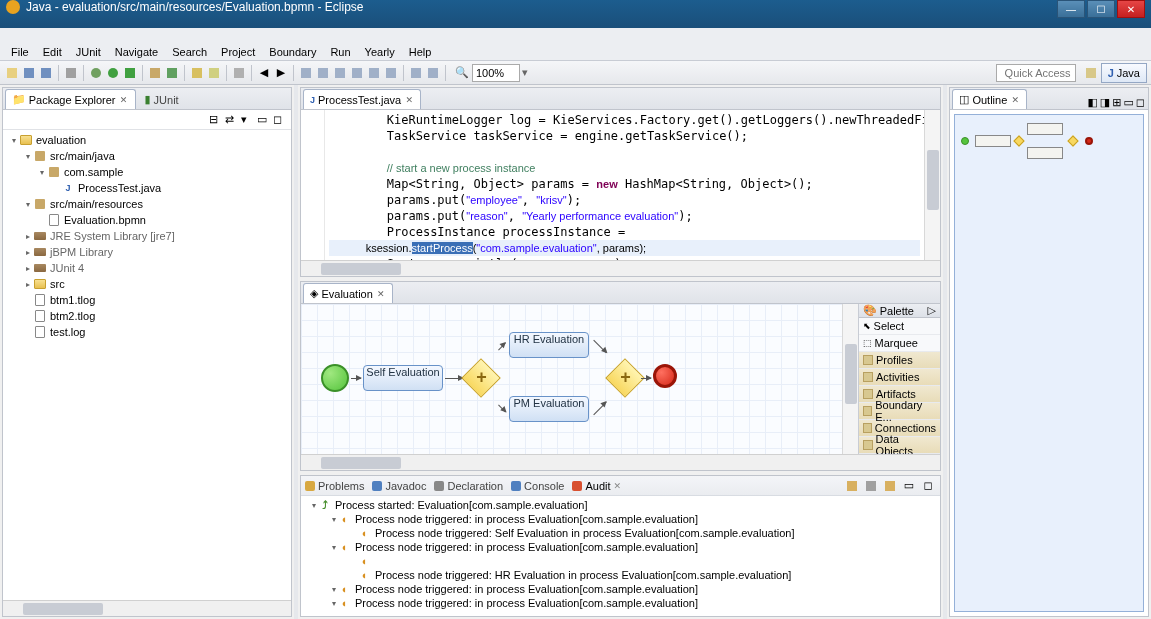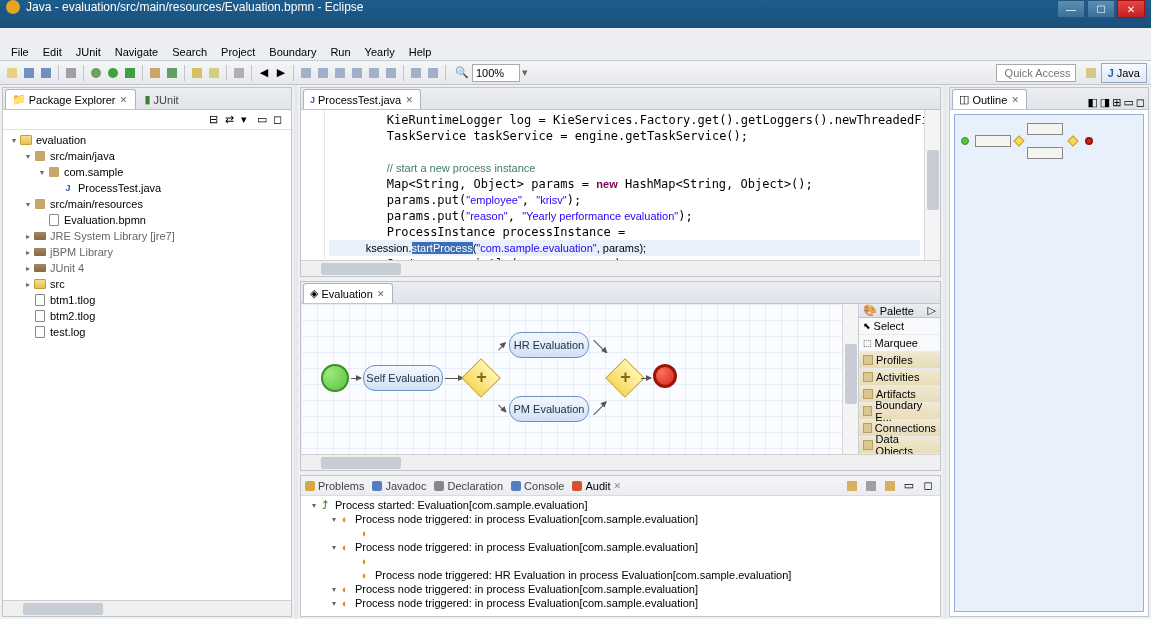--- a/index.html
+++ b/index.html
@@ -65,21 +65,21 @@
 .code .hl { background:#3a6fb6; color:#fff; }
 .code .line-hl { background:#e8f0fb; display:inline-block; width:100%; }
 .vscroll { width:16px; background:#f4f4f4; border-left:1px solid #d8d8d8; position:relative; }
 .vscroll::after { content:""; position:absolute; top:40px; left:2px; width:12px; height:60px; background:#c8ccd4; border-radius:2px; }
 
 .bpmn-area { height:190px; border:1px solid #c0c4cc; background:#fff; display:flex; flex-direction:column; margin-bottom:4px; }
 .bpmn-body { flex:1; display:flex; overflow:hidden; }
 .canvas { flex:1; background-color:#fafcff; background-image:repeating-linear-gradient(#e8eef8 0 1px,transparent 1px 16px),repeating-linear-gradient(90deg,#e8eef8 0 1px,transparent 1px 16px); position:relative; }
 .node-start { position:absolute; left:20px; top:60px; width:28px; height:28px; background:radial-gradient(circle at 30% 30%,#a0e880,#55c43d); border:2px solid #3a9028; border-radius:50%; }
 .node-end { position:absolute; left:352px; top:60px; width:24px; height:24px; background:radial-gradient(circle at 30% 30%,#ff7060,#d52818); border:3px solid #9a1508; border-radius:50%; }
-.task { position:absolute; width:80px; height:26px; background:linear-gradient(#f4f8ff,#d0e0f4); border:1px solid #6892c8; border-radius:12px; display:flex; align-items:center; justify-content:center; font-size:10px; color:#234; }
+.task { position:absolute; width:80px; height:26px; background:linear-gradient(#f4f8ff,#d0e0f4); border:1px solid #6892c8; border-radius:4px; display:flex; justify-content:center; font-size:10px; color:#234; }
 .gw { position:absolute; width:28px; height:28px; background:linear-gradient(#fff4b0,#f8d860); border:1px solid #c8a020; transform:rotate(45deg); }
 .gw::after { content:"+"; position:absolute; transform:rotate(-45deg); font-size:18px; font-weight:bold; color:#8a6810; left:8px; top:2px; }
 .arrow { position:absolute; background:#555; height:1px; }
 .arrow::after { content:""; position:absolute; right:-1px; top:-3px; border-left:6px solid #555; border-top:3px solid transparent; border-bottom:3px solid transparent; }
 .palette { width:82px; background:#f8f9fb; border-left:1px solid #c8ccd4; display:flex; flex-direction:column; }
 .palette-hdr { height:18px; background:linear-gradient(#eceef2,#dde1e8); border-bottom:1px solid #c0c4cc; display:flex; align-items:center; padding:0 4px; gap:3px; font-size:10px; }
 .pal-item { height:17px; display:flex; align-items:center; padding:0 4px; gap:3px; font-size:10px; border-bottom:1px solid #e8eaee; cursor:pointer; }
 .pal-drawer { background:linear-gradient(#f0e8d0,#e8dcb8); }
 .pal-ic { width:10px; height:10px; background:#d8c890; border:1px solid #b8a060; }
 
@@ -494,20 +494,21 @@
             <span class="aud-ic">
               <span class="aud-arrow">◐</span>
             </span>
             <span>Process node triggered:   in process Evaluation[com.sample.evaluation]</span>
           </div>
           <div class="audit-row" style="padding-left: 48px;">
             <span class="twist"></span>
             <span class="aud-ic">
               <span class="aud-arrow">◐</span>
             </span>
+            <span>Process node triggered: Self Evaluation in process Evaluation[com.sample.evaluation]</span>
           </div>
           <div class="audit-row" style="padding-left: 28px;">
             <span class="twist">▾</span>
             <span class="aud-ic">
               <span class="aud-arrow">◐</span>
             </span>
             <span>Process node triggered:   in process Evaluation[com.sample.evaluation]</span>
           </div>
           <div class="audit-row" style="padding-left: 48px;">
             <span class="twist"></span>

